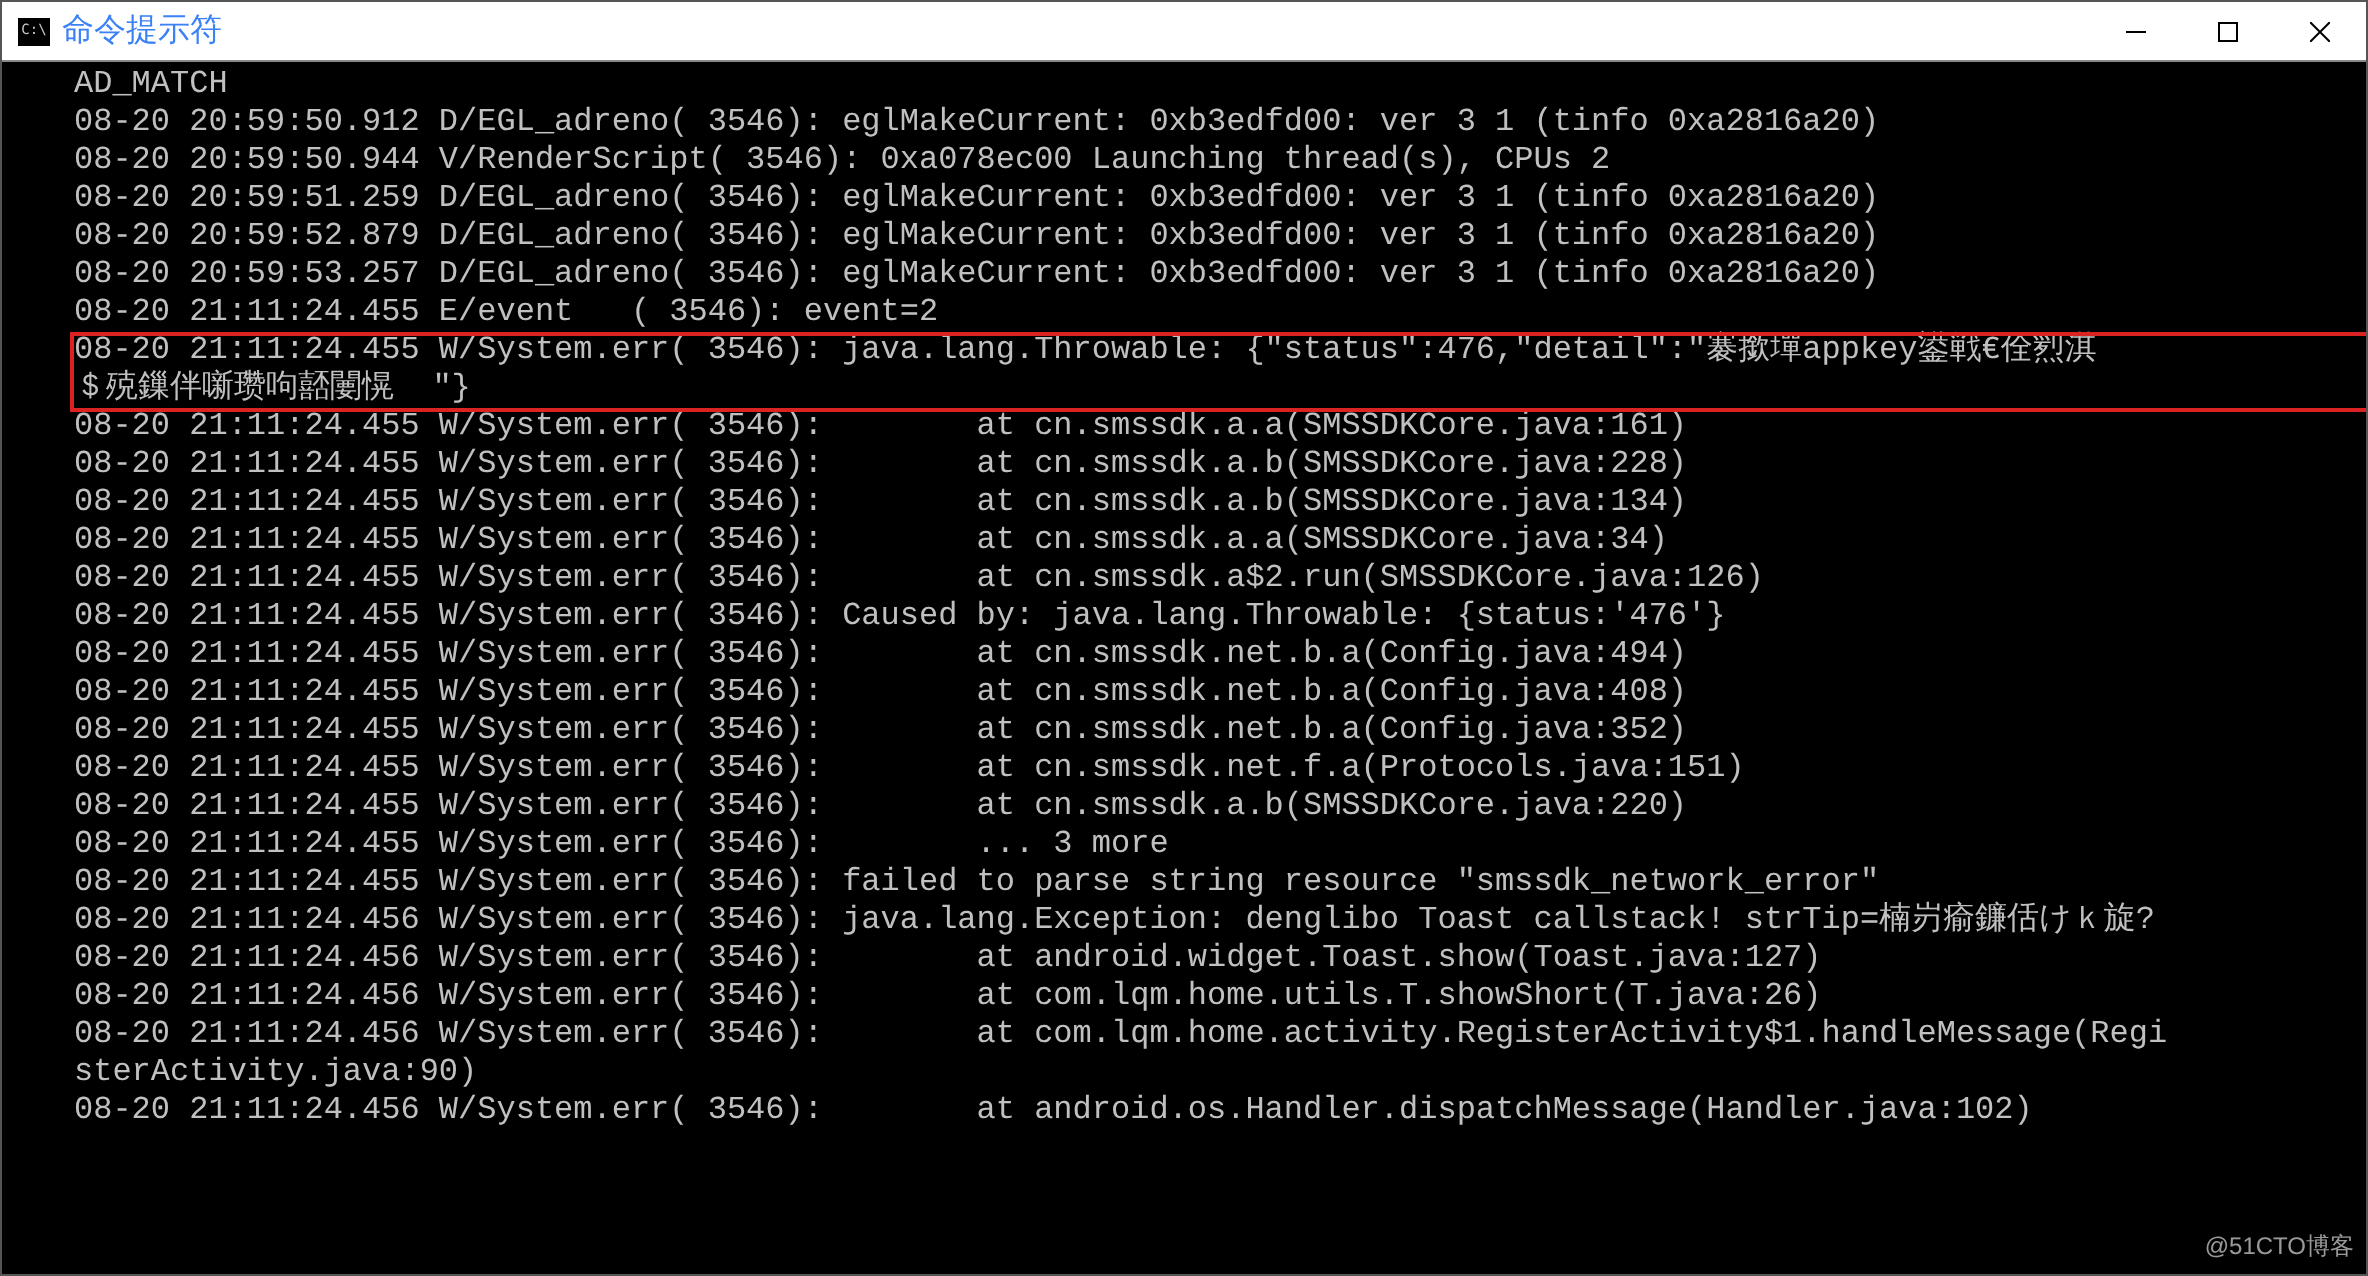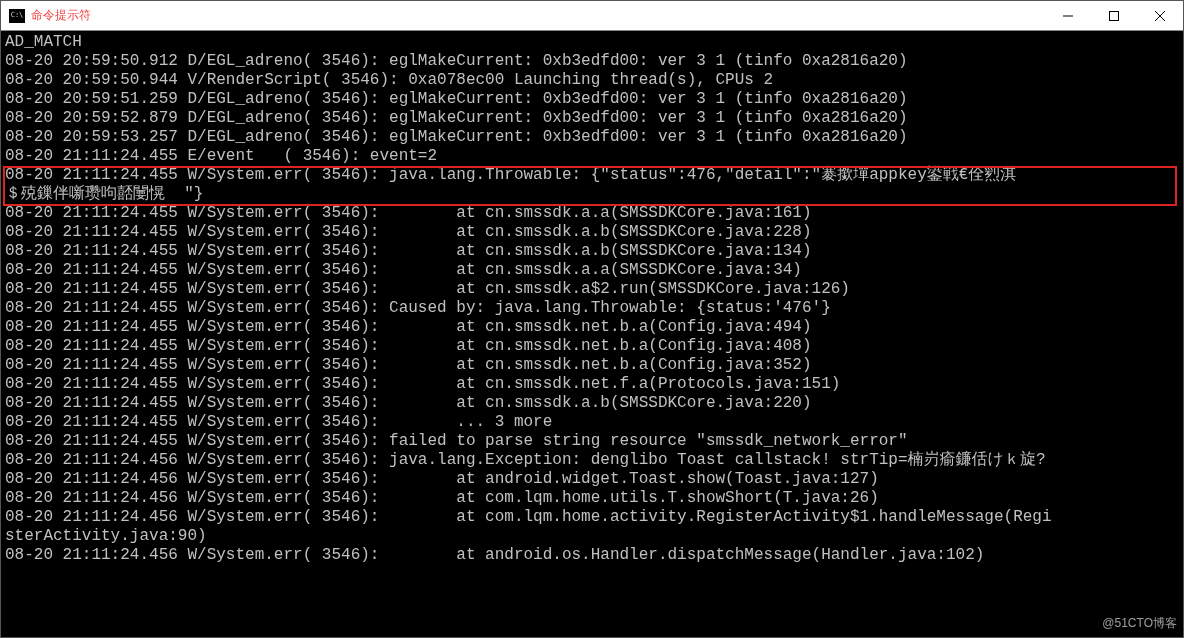--- a/index.html
+++ b/index.html
@@ -1,25 +1,25 @@
 <!DOCTYPE html>
 <html><head>
 <meta charset="utf-8">
 <style>
   * { margin: 0; padding: 0; box-sizing: border-box; }
   html, body { width: 1184px; height: 638px; overflow: hidden; font-family: "Segoe UI", Tahoma, sans-serif; }
   .window { width: 1184px; height: 638px; background: #000; display: flex; flex-direction: column; border: 1px solid #555; }
   .titlebar { height: 30px; background: #fff; display: flex; align-items: center; border-bottom: 1px solid #888; }
   .titlebar .icon { width: 16px; height: 14px; background: #000; margin: 0 6px 0 8px; position: relative; display:flex; align-items:center; justify-content:center;}
   .titlebar .icon::after { content: "C:\\"; color:#ccc; font-size:7px; font-family: Consolas, monospace; line-height:7px;}
-  .titlebar .title { font-size: 12px; color: #ef4444; flex: 0 0 auto; }
+  .titlebar .title { font-size: 16px; color: #3b82f6; flex: 0 0 auto; }
   .titlebar .spacer { flex: 1; }
   .ctrl { width: 46px; height: 30px; display: flex; align-items: center; justify-content: center; }
   .ctrl svg { width: 10px; height: 10px; stroke: #000; stroke-width: 1; fill: none; }
-  .terminal { flex: 1; background: #000; color: #c0c0c0; font-family: "NSimSun","SimSun","Consolas","Courier New",monospace; font-size: 16px; line-height: 19px; padding: 2px 7px 0 4px; white-space: pre; overflow: hidden; position: relative; letter-spacing: 0px; }
+  .terminal { flex: 1; background: #000; color: #c0c0c0; font-family: "NSimSun","SimSun","Consolas","Courier New",monospace; font-size: 16px; line-height: 19px; padding: 2px 7px 0 4px; white-space: pre; overflow: hidden; position: relative; letter-spacing: 0px; margin-left: 32px; }
   .line { white-space: pre; }
   .highlight-box { position: absolute; border: 2px solid #d22; pointer-events: none; left: 2px; top: 135px; width: 1174px; height: 40px; }
   .watermark { position: absolute; right: 6px; bottom: 4px; color: #ffffff; font-size: 12px; font-family: sans-serif; opacity: .6; }
 </style>
 </head>
 <body>
 
 <div class="window">
   <div class="titlebar">
     <div class="icon"></div>

